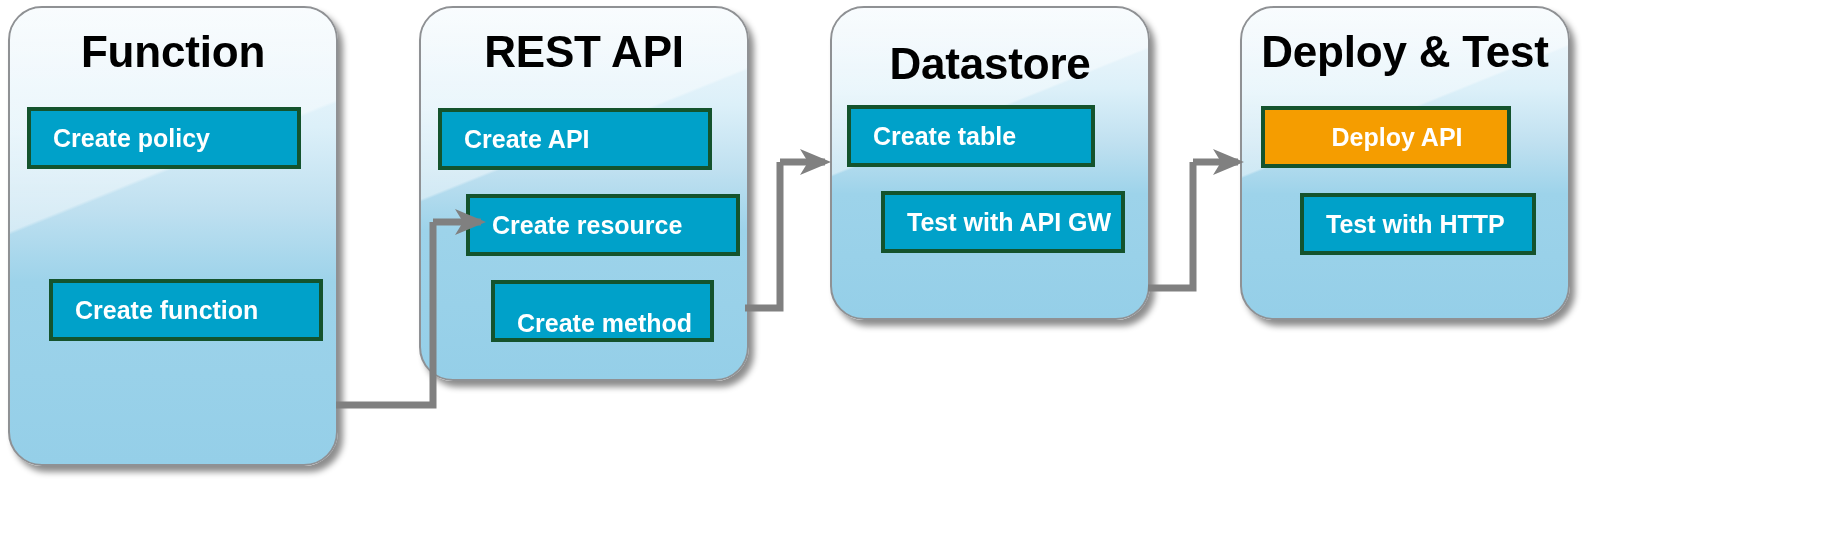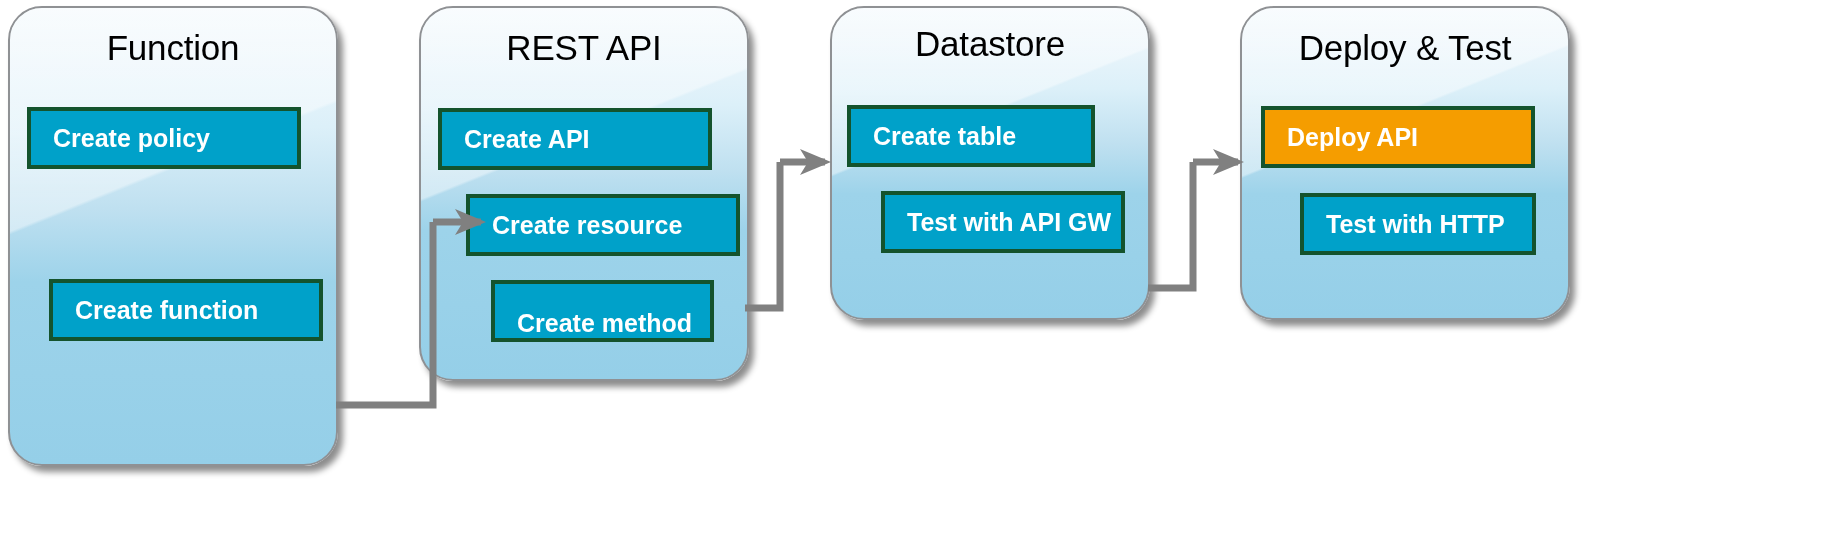--- a/index.html
+++ b/index.html
@@ -49,23 +49,23 @@
     background:
       linear-gradient(158deg, rgba(255,255,255,0.42) 0%, rgba(255,255,255,0.42) 38%,
                               rgba(255,255,255,0.0) 38.6%, rgba(255,255,255,0.0) 100%);
     pointer-events: none;
   }
 
   .panel-title {
     position: relative;
     z-index: 3;
     text-align: center;
-    font-weight: normal;
+    font-weight: bold;
     color: #000000;
-    font-size: 35px;
+    font-size: 44px;
     line-height: 1;
     letter-spacing: -0.2px;
     white-space: nowrap;
   }
 
   
   .step {
     position: absolute;
     z-index: 3;
     box-sizing: border-box;
@@ -128,40 +128,40 @@
 
   <div class="conn" style="left:745px; top:140px; width:160px; height:200px;">
     <svg width="160" height="200" viewBox="0 0 160 200">
       <path d="M 0 168 L 35 168 L 35 22" fill="none" stroke="#808080" stroke-width="7"></path>
       <path d="M 35 22 L 80 22" fill="none" stroke="#808080" stroke-width="7"></path>
       <polygon points="86,22 55,9 63,22 55,35" fill="#808080"></polygon>
     </svg>
   </div>
 
   <div class="panel" style="left:830px; top:6px; width:320px; height:314px;">
-    <div class="panel-title" style="margin-top:18px;">Datastore</div>
+    <div class="panel-title" style="margin-top:34px;">Datastore</div>
   </div>
   <div class="step" style="left:847px; top:105px; width:248px; height:62px;">
     <span>Create table</span>
   </div>
   <div class="step" style="left:881px; top:191px; width:244px; height:62px;">
     <span>Test with API GW</span>
   </div>
 
   <div class="conn" style="left:1148px; top:140px; width:160px; height:170px;">
     <svg width="160" height="170" viewBox="0 0 160 170">
       <path d="M 0 148 L 45 148 L 45 22" fill="none" stroke="#808080" stroke-width="7"></path>
       <path d="M 45 22 L 90 22" fill="none" stroke="#808080" stroke-width="7"></path>
       <polygon points="96,22 65,9 73,22 65,35" fill="#808080"></polygon>
     </svg>
   </div>
 
   <div class="panel" style="left:1240px; top:6px; width:330px; height:314px;">
     <div class="panel-title" style="margin-top:22px;">Deploy &amp; Test</div>
   </div>
-  <div class="step highlight" style="left:1261px; top:106px; width:274px; height:62px;">
+  <div class="step highlight" style="left:1261px; top:106px; width:250px; height:62px;justify-content:center;">
     <span>Deploy API</span>
   </div>
   <div class="step" style="left:1300px; top:193px; width:236px; height:62px;">
     <span>Test with HTTP</span>
   </div>
 
 </div>
 
 </body></html>

